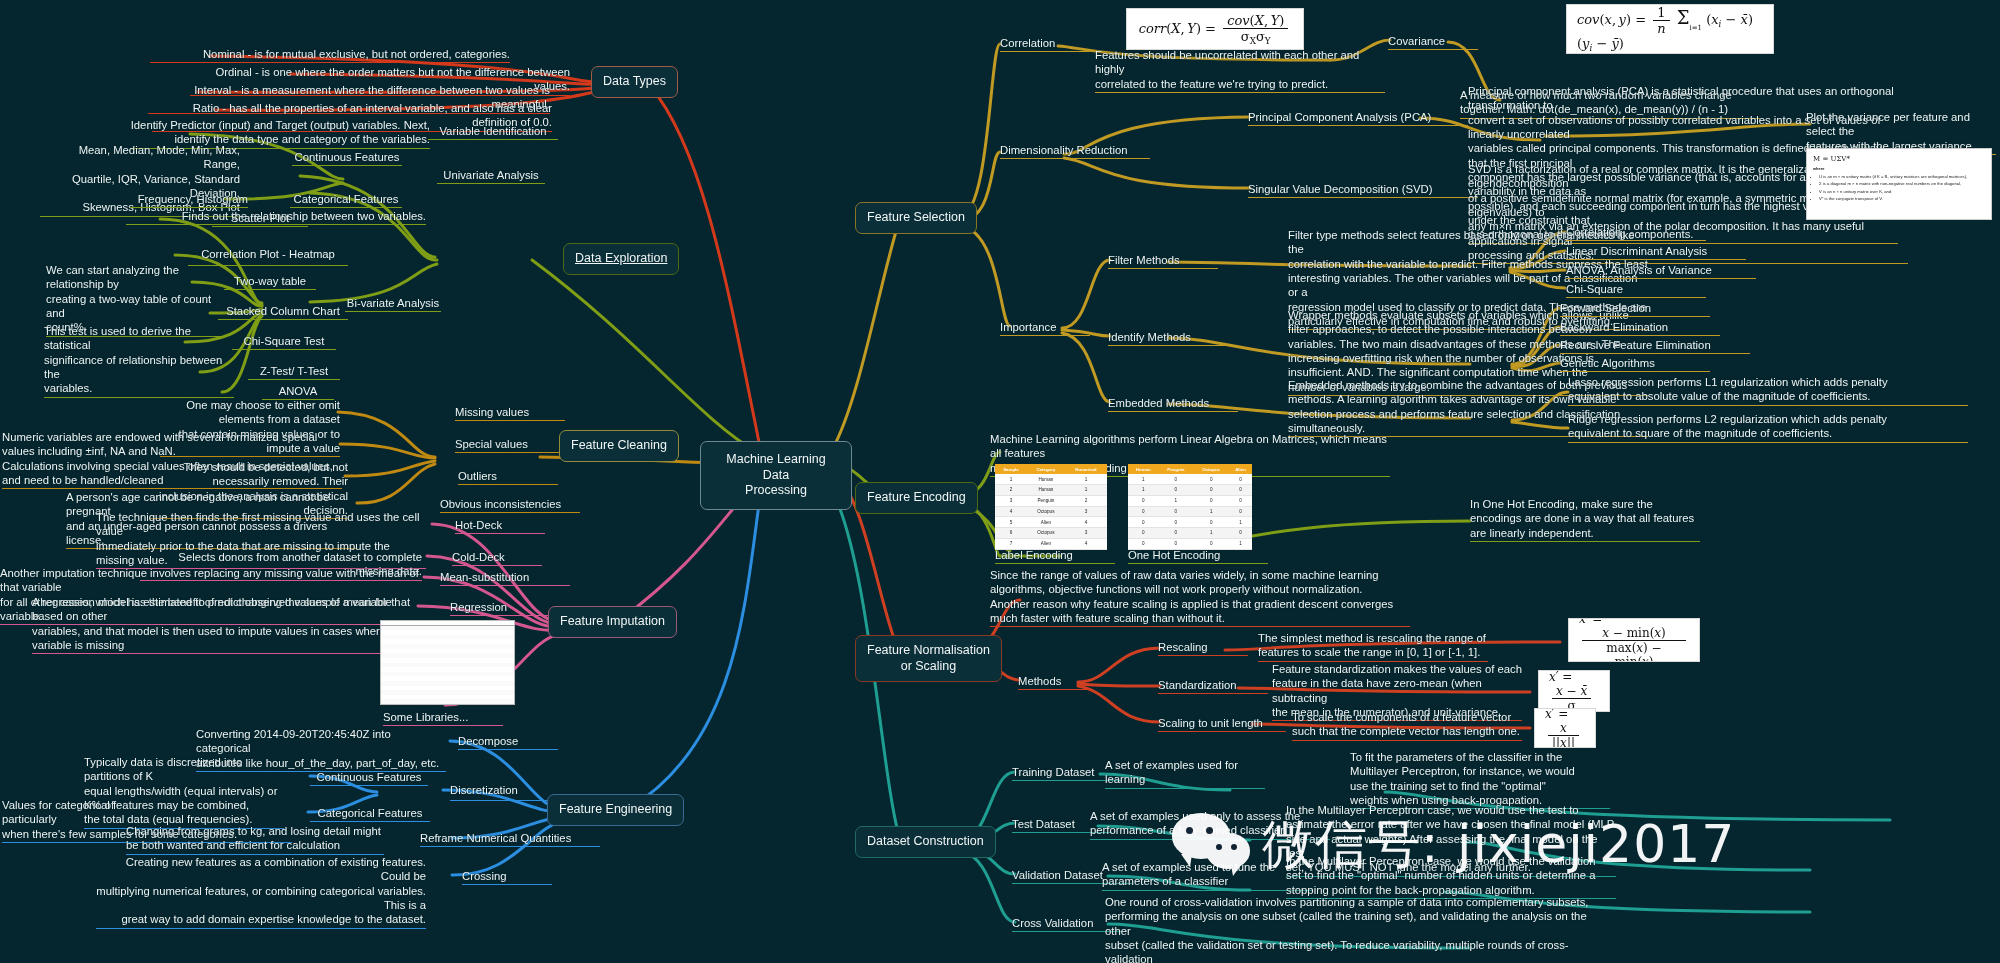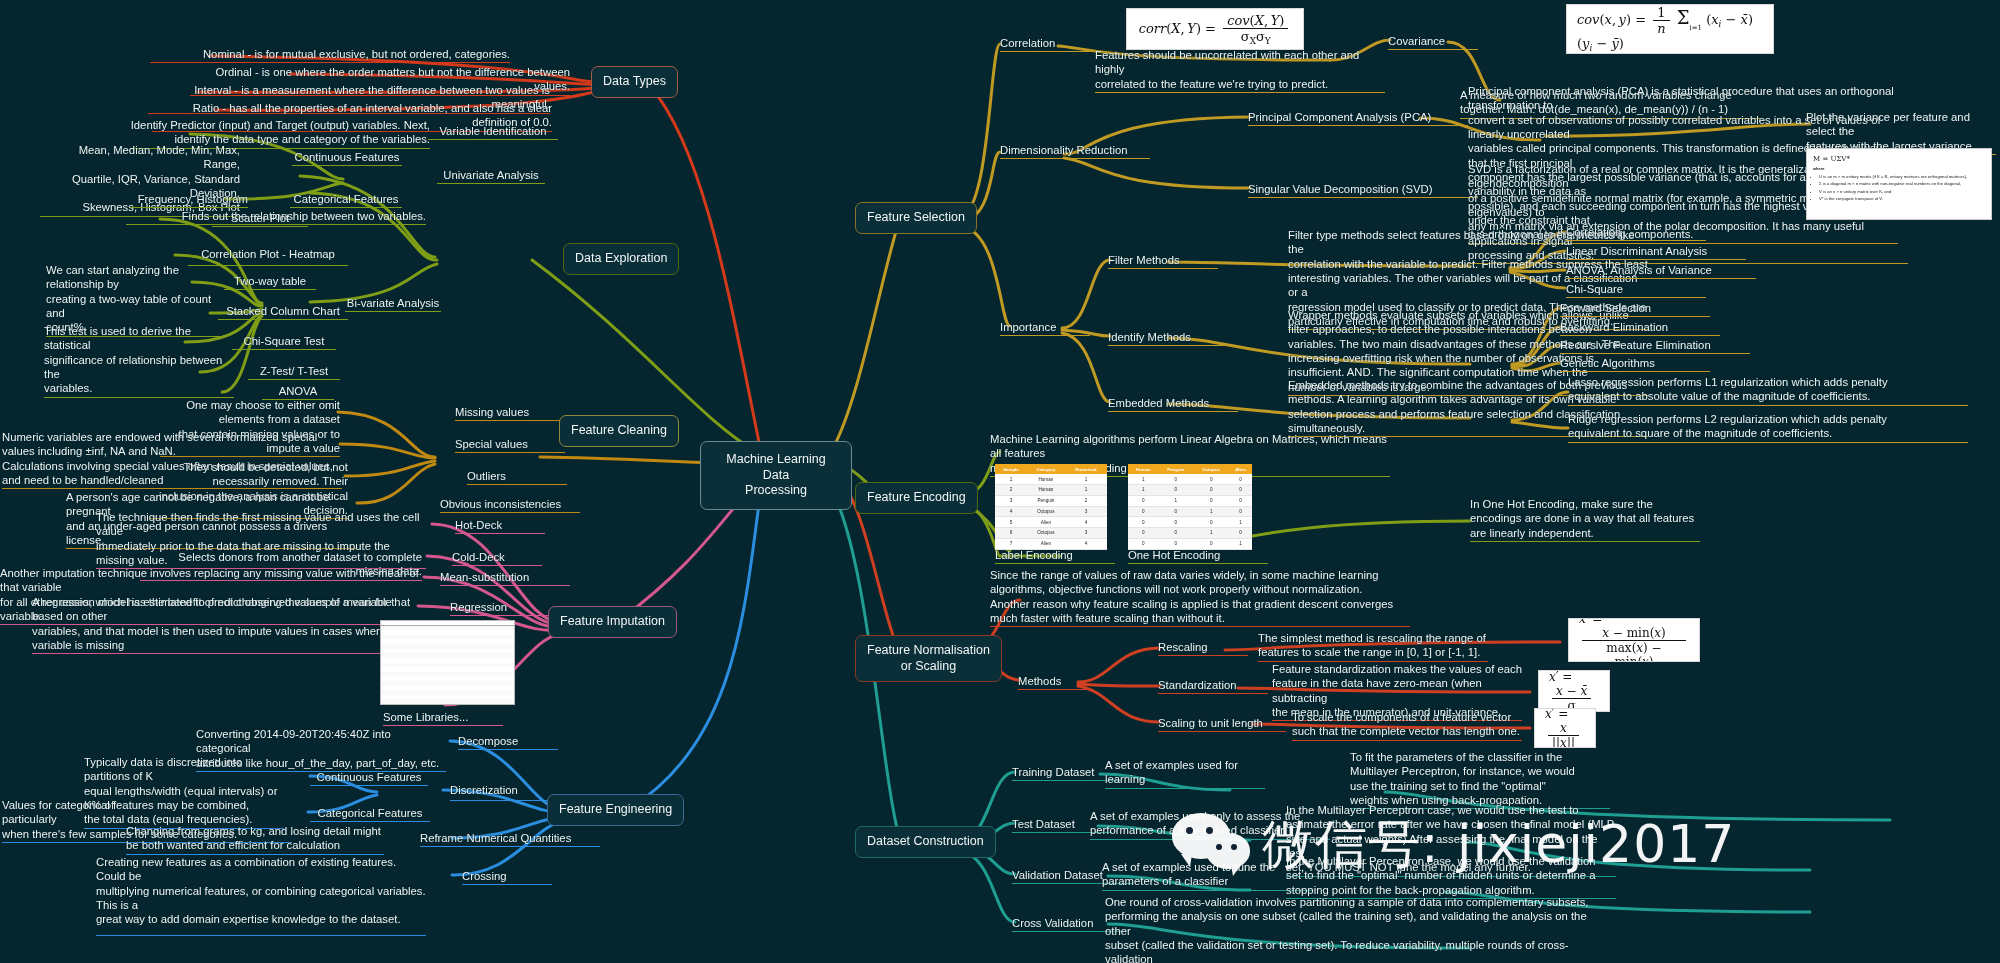--- a/index.html
+++ b/index.html
@@ -285,22 +285,22 @@
         <path d="M1465 842 C 1520 842, 1520 870, 1810 870"></path>
         <path d="M1445 892 C 1500 892, 1500 912, 1810 912"></path>
       </g>
     </g>
   </svg>
 
   <div class="node root" style="left:700px; top:441px;">Machine Learning Data
 Processing</div>
 
   <div class="node branch" style="left:591px; top:66px; border-color:#a35a47;">Data Types</div>
-  <div class="node branch" style="left:563px; top:243px; border-color:#4d6a10;">Data Exploration</div>
-  <div class="node branch" style="left:559px; top:415px; border-color:#938b3a;">Feature Cleaning</div>
+  <div class="node branch" style="left:563px; top:243px; border-color:#4d6a10;text-decoration:underline;">Data Exploration</div>
+  <div class="node branch" style="left:559px; top:430px; border-color:#938b3a;">Feature Cleaning</div>
   <div class="node branch" style="left:548px; top:606px; border-color:#9c5a78;">Feature Imputation</div>
   <div class="node branch" style="left:547px; top:794px; border-color:#3a6a93;text-align:center;">Feature Engineering</div>
 
   <div class="node branch" style="left:855px; top:202px; border-color:#8a7526;">Feature Selection</div>
   <div class="node branch" style="left:855px; top:482px; border-color:#4d6a10;">Feature Encoding</div>
   <div class="node branch" style="left:855px; top:635px; border-color:#8a3a24;">Feature Normalisation
 or Scaling</div>
   <div class="node branch" style="left:855px; top:826px; border-color:#1f6a64;">Dataset Construction</div>
 
   <div class="leaf r" style="left: 150px; top: 47px; width: 360px; border-bottom: 1.6px solid rgb(212, 57, 27); padding-bottom: 1px;">Nominal -  is for mutual exclusive, but not ordered, categories.</div>
@@ -338,21 +338,21 @@
   <div class="leaf c" style="left: 262px; top: 384px; width: 72px; border-bottom: 1.6px solid rgb(127, 158, 22); padding-bottom: 1px;">ANOVA</div>
 
   <div class="leaf l" style="left: 455px; top: 405px; width: 110px; border-bottom: 1.6px solid rgb(192, 138, 18); padding-bottom: 1px;">Missing values</div>
   <div class="leaf r" style="left: 160px; top: 398px; width: 180px; border-bottom: 1.6px solid rgb(192, 138, 18); padding-bottom: 1px;">One may choose to either omit elements from a dataset
 that contain missing values or to impute a value</div>
 
   <div class="leaf l" style="left: 455px; top: 437px; width: 110px; border-bottom: 1.6px solid rgb(192, 138, 18); padding-bottom: 1px;">Special values</div>
   <div class="leaf l" style="left: 2px; top: 430px; width: 340px; border-bottom: 1.6px solid rgb(192, 138, 18); padding-bottom: 1px;">Numeric variables are endowed with several formalized special values including ±inf, NA and NaN.
 Calculations involving special values often result in special values, and need to be handled/cleaned</div>
 
-  <div class="leaf l" style="left: 458px; top: 469px; width: 100px; border-bottom: 1.6px solid rgb(192, 138, 18); padding-bottom: 1px; margin-left: 9px;">Outliers</div>
+  <div class="leaf l" style="left: 458px; top: 469px; width: 100px; border-bottom: 1.6px solid rgb(192, 138, 18); padding-bottom: 1px;">Outliers</div>
   <div class="leaf r" style="left: 150px; top: 460px; width: 198px; border-bottom: 1.6px solid rgb(192, 138, 18); padding-bottom: 1px;">They should be detected, but not necessarily removed. Their
 inclusion in the analysis is a statistical decision.</div>
 
   <div class="leaf l" style="left: 440px; top: 497px; width: 140px; border-bottom: 1.6px solid rgb(192, 138, 18); padding-bottom: 1px;">Obvious inconsistencies</div>
   <div class="leaf l" style="left: 66px; top: 490px; width: 290px; border-bottom: 1.6px solid rgb(192, 138, 18); padding-bottom: 1px;">A person's age cannot be negative, a man cannot be pregnant
 and an under-aged person cannot possess a drivers license.</div>
 
   <div class="leaf l" style="left: 455px; top: 518px; width: 90px; border-bottom: 1.6px solid rgb(212, 87, 143); padding-bottom: 1px;">Hot-Deck</div>
   <div class="leaf l" style="left: 96px; top: 510px; width: 330px; border-bottom: 1.6px solid rgb(212, 87, 143); padding-bottom: 1px;">The technique then finds the first missing value and uses the cell value
 immediately prior to the data that are missing to impute the missing value.</div>
@@ -403,21 +403,21 @@
 the total data (equal frequencies).</div>
   <div class="leaf c" style="left: 310px; top: 806px; width: 120px; border-bottom: 1.6px solid rgb(43, 142, 224); padding-bottom: 1px;">Categorical Features</div>
   <div class="leaf l" style="left: 2px; top: 798px; width: 290px; border-bottom: 1.6px solid rgb(43, 142, 224); padding-bottom: 1px;">Values for categorical features may be combined, particularly
 when there's few samples for some categories.</div>
 
   <div class="leaf l" style="left: 420px; top: 831px; width: 180px; border-bottom: 1.6px solid rgb(43, 142, 224); padding-bottom: 1px;">Reframe Numerical Quantities</div>
   <div class="leaf l" style="left: 126px; top: 824px; width: 258px; border-bottom: 1.6px solid rgb(43, 142, 224); padding-bottom: 1px;">Changing from grams to kg, and losing detail might
 be both wanted and efficient for calculation</div>
 
   <div class="leaf l" style="left: 462px; top: 869px; width: 90px; border-bottom: 1.6px solid rgb(43, 142, 224); padding-bottom: 1px;">Crossing</div>
-  <div class="leaf l" style="left: 96px; top: 855px; width: 330px; border-bottom: 1.6px solid rgb(43, 142, 224); padding-bottom: 8px;">Creating new features as a combination of existing features. Could be
+  <div class="leaf l" style="left: 96px; top: 855px; width: 330px; border-bottom: 1.6px solid rgb(43, 142, 224); padding-bottom: 1px; text-align: right;">Creating new features as a combination of existing features. Could be
 multiplying numerical features, or combining categorical variables. This is a
 great way to add domain expertise knowledge to the dataset.</div>
 
   <div class="leaf l" style="left: 1000px; top: 36px; width: 90px; border-bottom: 1.6px solid rgb(192, 154, 34); padding-bottom: 1px;">Correlation</div>
   <div class="leaf l" style="left: 1095px; top: 48px; width: 290px; border-bottom: 1.6px solid rgb(192, 154, 34); padding-bottom: 1px;">Features should be uncorrelated with each other and highly
 correlated to the feature we're trying to predict.</div>
   <div class="leaf l" style="left: 1388px; top: 34px; width: 90px; border-bottom: 1.6px solid rgb(192, 154, 34); padding-bottom: 1px;">Covariance</div>
   <div class="leaf l" style="left: 1460px; top: 88px; width: 300px; border-bottom: 1.6px solid rgb(192, 154, 34); padding-bottom: 1px;">A measure of how much two random variables change
 together.  Math: dot(de_mean(x), de_mean(y)) / (n - 1)</div>
 

